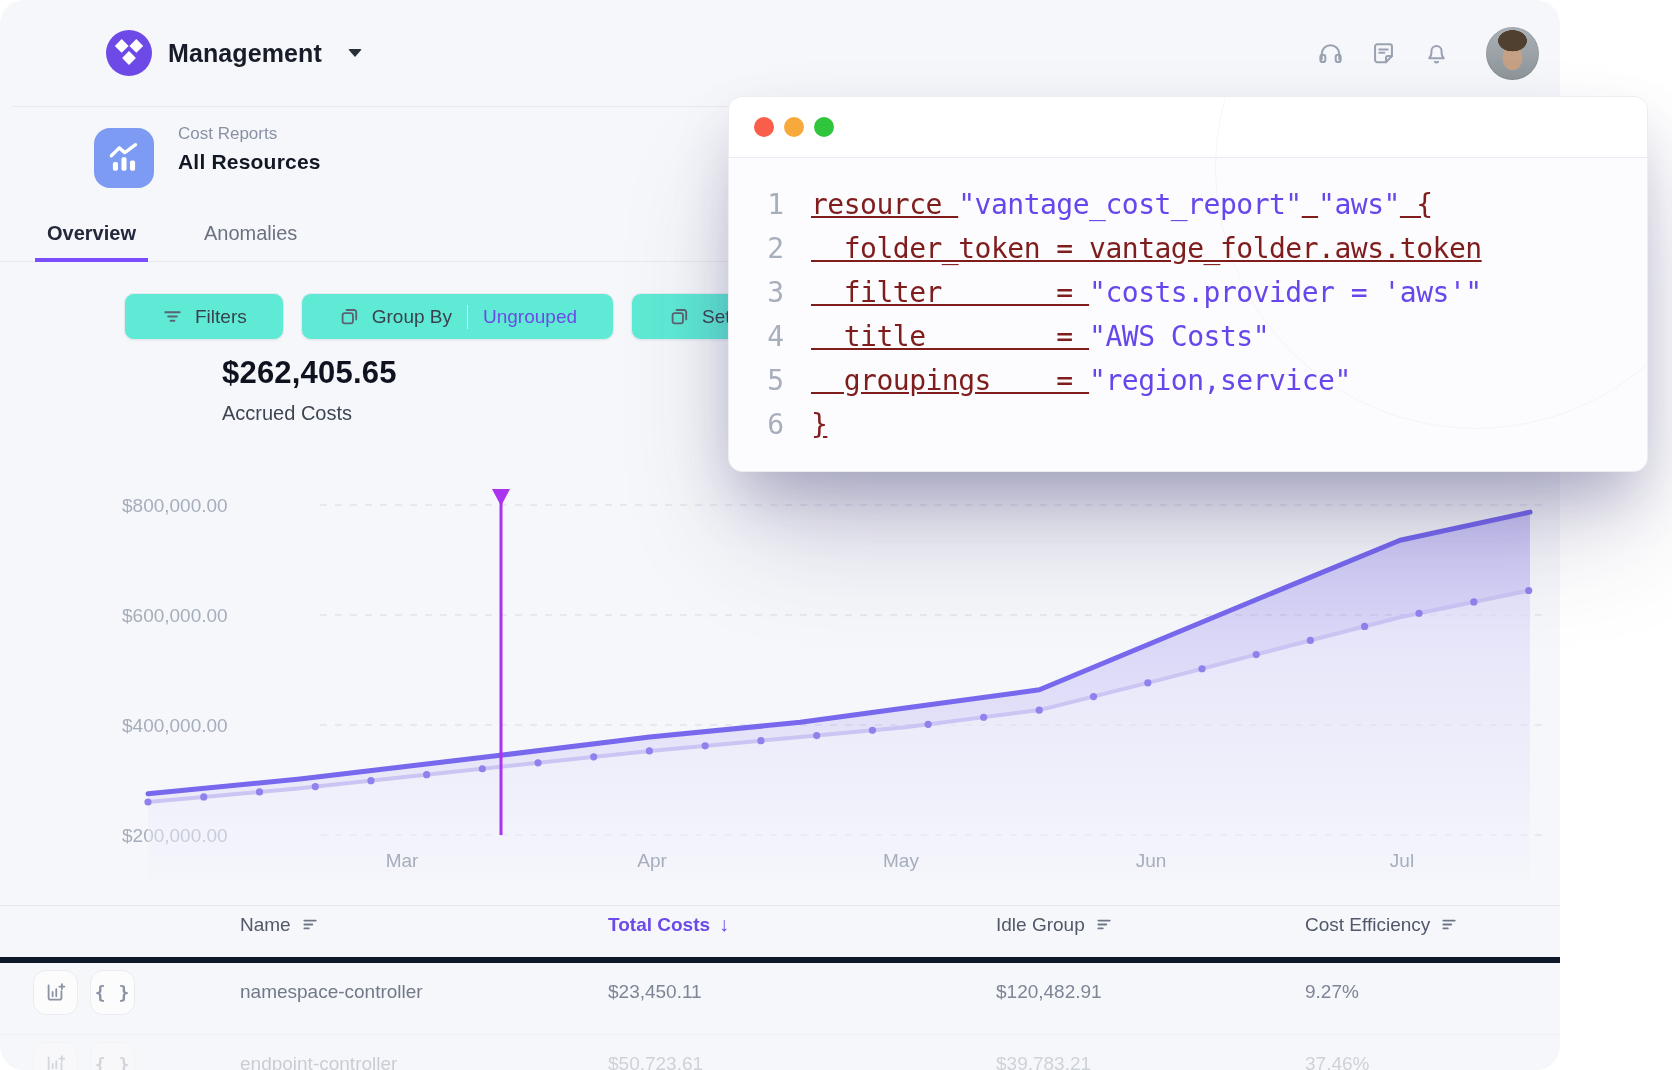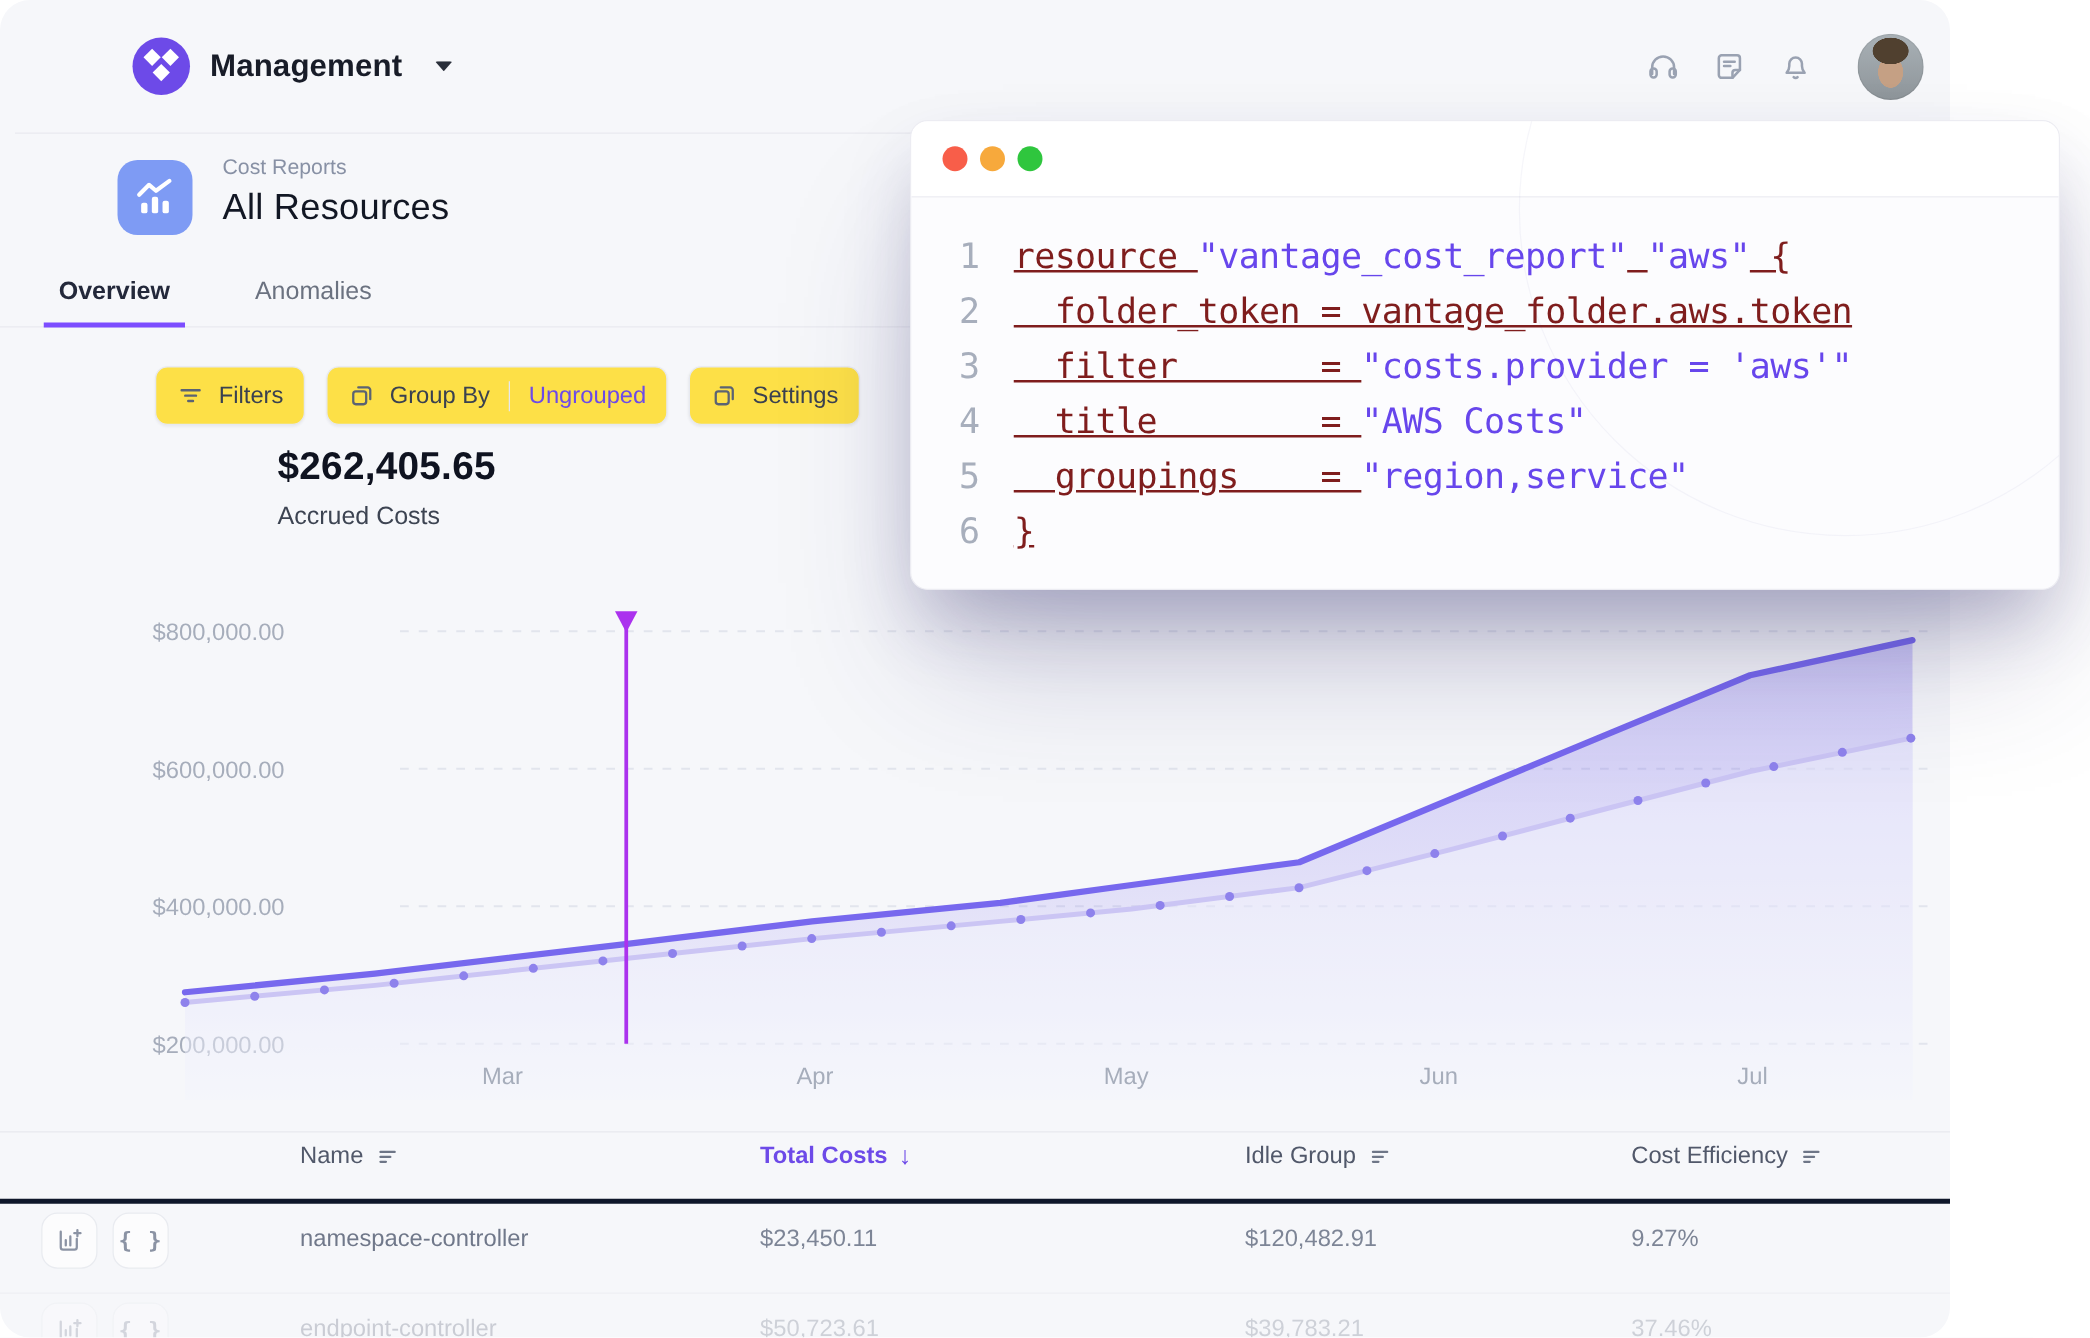--- a/index.html
+++ b/index.html
@@ -28,47 +28,47 @@
               radial-gradient(ellipse 32% 40% at 50% 58%, #c5a084 58%, rgba(0,0,0,0) 60%),
               linear-gradient(180deg,#a9b1b6 0%,#8e959a 100%);
             box-shadow:inset 0 0 0 1px rgba(0,0,0,.06); }
 
   
   .page-head { position:absolute; left:0; top:107px; width:100%; height:155px; border-bottom:1px solid #e9eaef; }
   .report-tile { position:absolute; left:94px; top:21px; width:60px; height:60px; border-radius:16px;
                  background:#7e9bf4; display:flex; align-items:center; justify-content:center; }
   .head-text { position:absolute; left:178px; top:17px; }
   .breadcrumb { font-size:17px; color:#8891a5; cursor:pointer; }
-  .page-title { font-size:29px; font-weight:400; color:#121724; margin-top:6px; letter-spacing:.2px; }
+  .page-title { font-size:21px; font-weight:700; color:#121724; margin-top:6px; letter-spacing:.2px; }
   .tabs { position:absolute; left:35px; bottom:-1px; display:flex; gap:44px; }
   .tab { padding:12px 12px 13px; font-size:20px; color:#6b7280; cursor:pointer; border-bottom:4px solid transparent; }
   .tab.active { color:#23283a; font-weight:600; border-bottom-color:#7c4dff; }
 
   
   .toolbar { position:absolute; left:124px; top:293px; display:flex; gap:17px; }
-  .btn { display:inline-flex; align-items:center; gap:11px; height:47px; padding:0 16px;
-         background:#fde047; border:1px solid #e7e9ef; border-radius:10px;
+  .btn { display:inline-flex; align-items:center; gap:11px; height:47px; padding:0 36px;
+         background:#5eead4; border:1px solid #e7e9ef; border-radius:10px;
          font-size:19px; color:#3a4150; font-weight:500; cursor:pointer;
          box-shadow:0 1px 2px rgba(20,25,40,.05); }
   .btn .bicon { width:23px; height:23px; color:#5b6373; }
   .btn-divider { width:1px; height:24px; background:#e5e7ee; margin:0 4px; }
   .grouped-value { color:#6d4ae8; }
 
   
   .summary { position:absolute; left:222px; top:355px; }
   .summary-amount { font-size:31px; font-weight:700; color:#0f1320; letter-spacing:.2px; }
   .summary-label { font-size:20px; color:#3d4452; margin-top:11px; }
 
   
   .chart-svg { position:absolute; left:0; top:450px; width:1560px; height:430px; display:block; }
 
   
   .res-table { position:absolute; left:0; top:905px; width:100%; }
   .t-grid { display:grid; grid-template-columns:240px 368px 388px 309px 1fr; align-items:center; }
-  .t-head { height:58px; border-top:1px solid #e7e9ee; border-bottom:4px solid #0f172a; }
+  .t-head { height:58px; border-top:1px solid #e7e9ee; border-bottom:6px solid #0f172a; }
   .t-head .cell { display:flex; align-items:center; gap:9px; font-size:19px; color:#51586a; font-weight:500; cursor:pointer; }
   .t-head .cell.sorted { color:#6d4ae8; font-weight:600; }
   .sort-arrow { font-size:20px; color:#6d4ae8; font-weight:700; }
   .sicon { width:21px; height:21px; color:#6e7687; }
   .t-row { height:72px; border-bottom:1px solid #eef0f4; cursor:pointer; }
   .t-row .cell { font-size:19px; color:#7d8596; }
   .t-row .cell.name { color:#70788a; }
   .row-icons { display:flex; gap:12px; padding-left:33px; }
   .icon-btn { width:45px; height:45px; border:1px solid #e9ebf0; border-radius:13px; background:rgba(255,255,255,.65);
               display:flex; align-items:center; justify-content:center; color:#8b93a4; cursor:pointer; }

